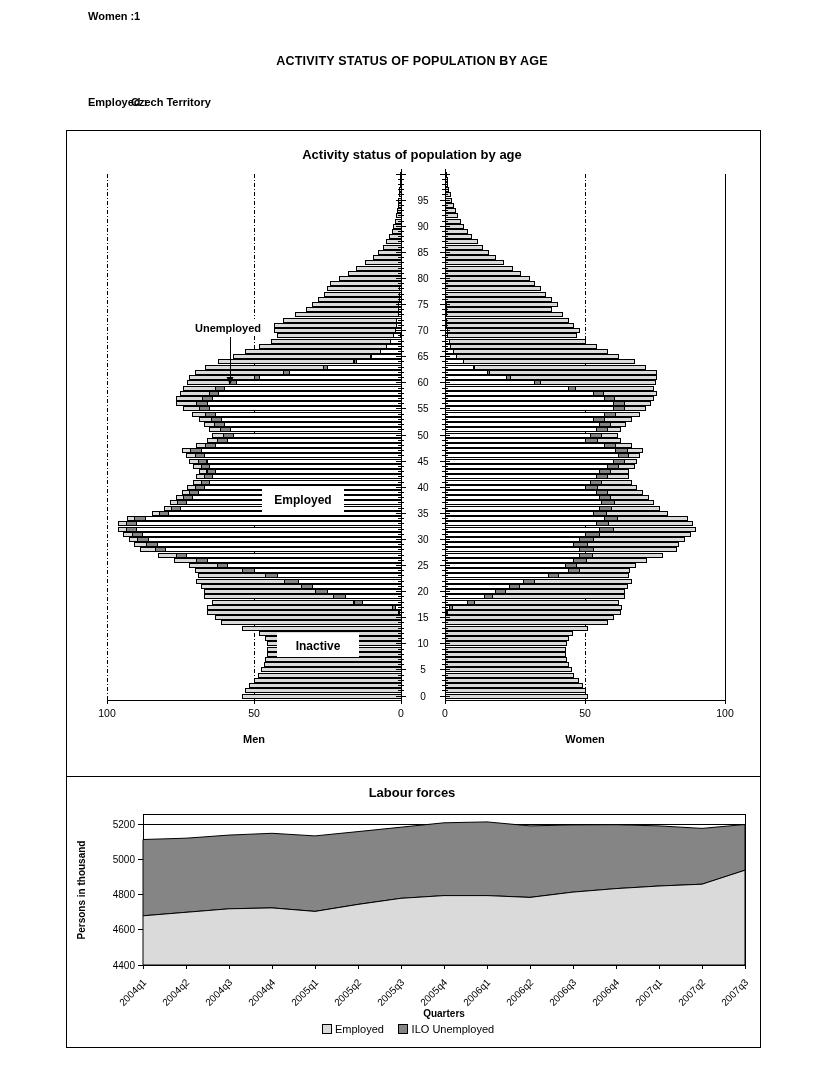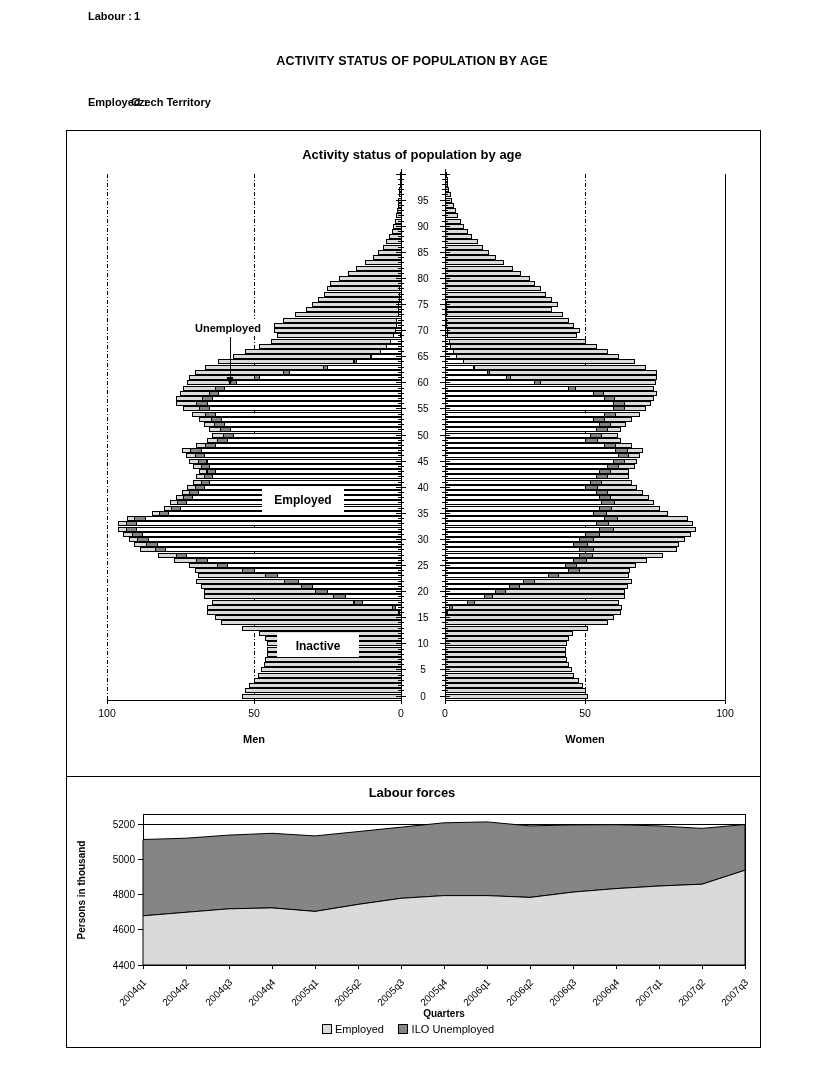--- a/index.html
+++ b/index.html
@@ -15,21 +15,21 @@
   #pyramid-box{top:130px;height:646px;}
   #labour-box{top:776px;height:270px;}
   svg{display:block;}
   text{font-family:"Liberation Sans","DejaVu Sans",sans-serif;}
 </style>
 </head>
 <body>
 
 <div id="page">
 
-  <span class="hdr-label" style="left:88px;top:10px">Labour :</span>
+  <span class="hdr-label" style="left:88px;top:10px">Women :</span>
   <span class="hdr-label" style="left:134px;top:10px">1</span>
 
   <div id="main-title">ACTIVITY STATUS OF POPULATION BY AGE</div>
 
   <span class="hdr-label" style="left:88px;top:96px">Employed :</span>
   <span class="hdr-label" style="left:131px;top:96px">Czech Territory</span>
 
   <div class="chart-box" id="pyramid-box">
     <svg id="pyramid-svg" width="691" height="644" viewBox="0 0 691 644">
         <text x="345" y="28" text-anchor="middle" font-size="13" font-weight="bold">Activity status of population by age</text>

